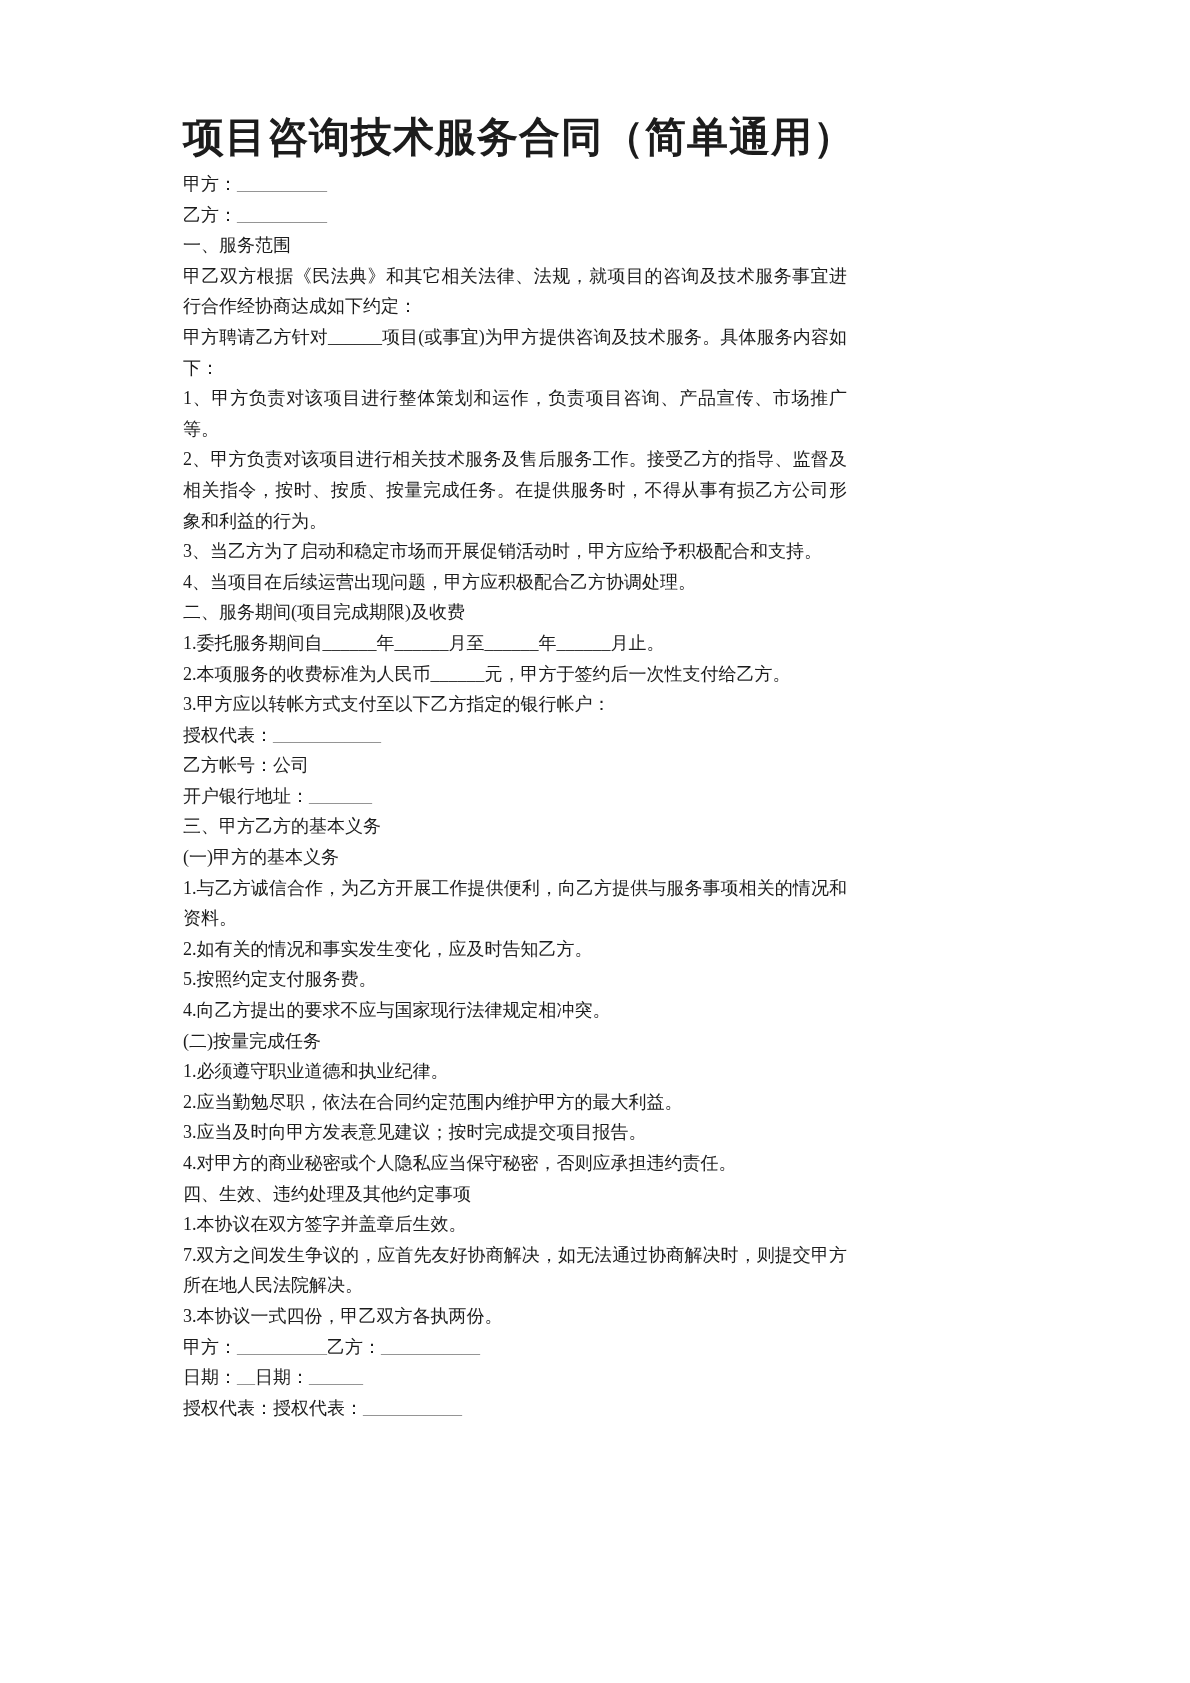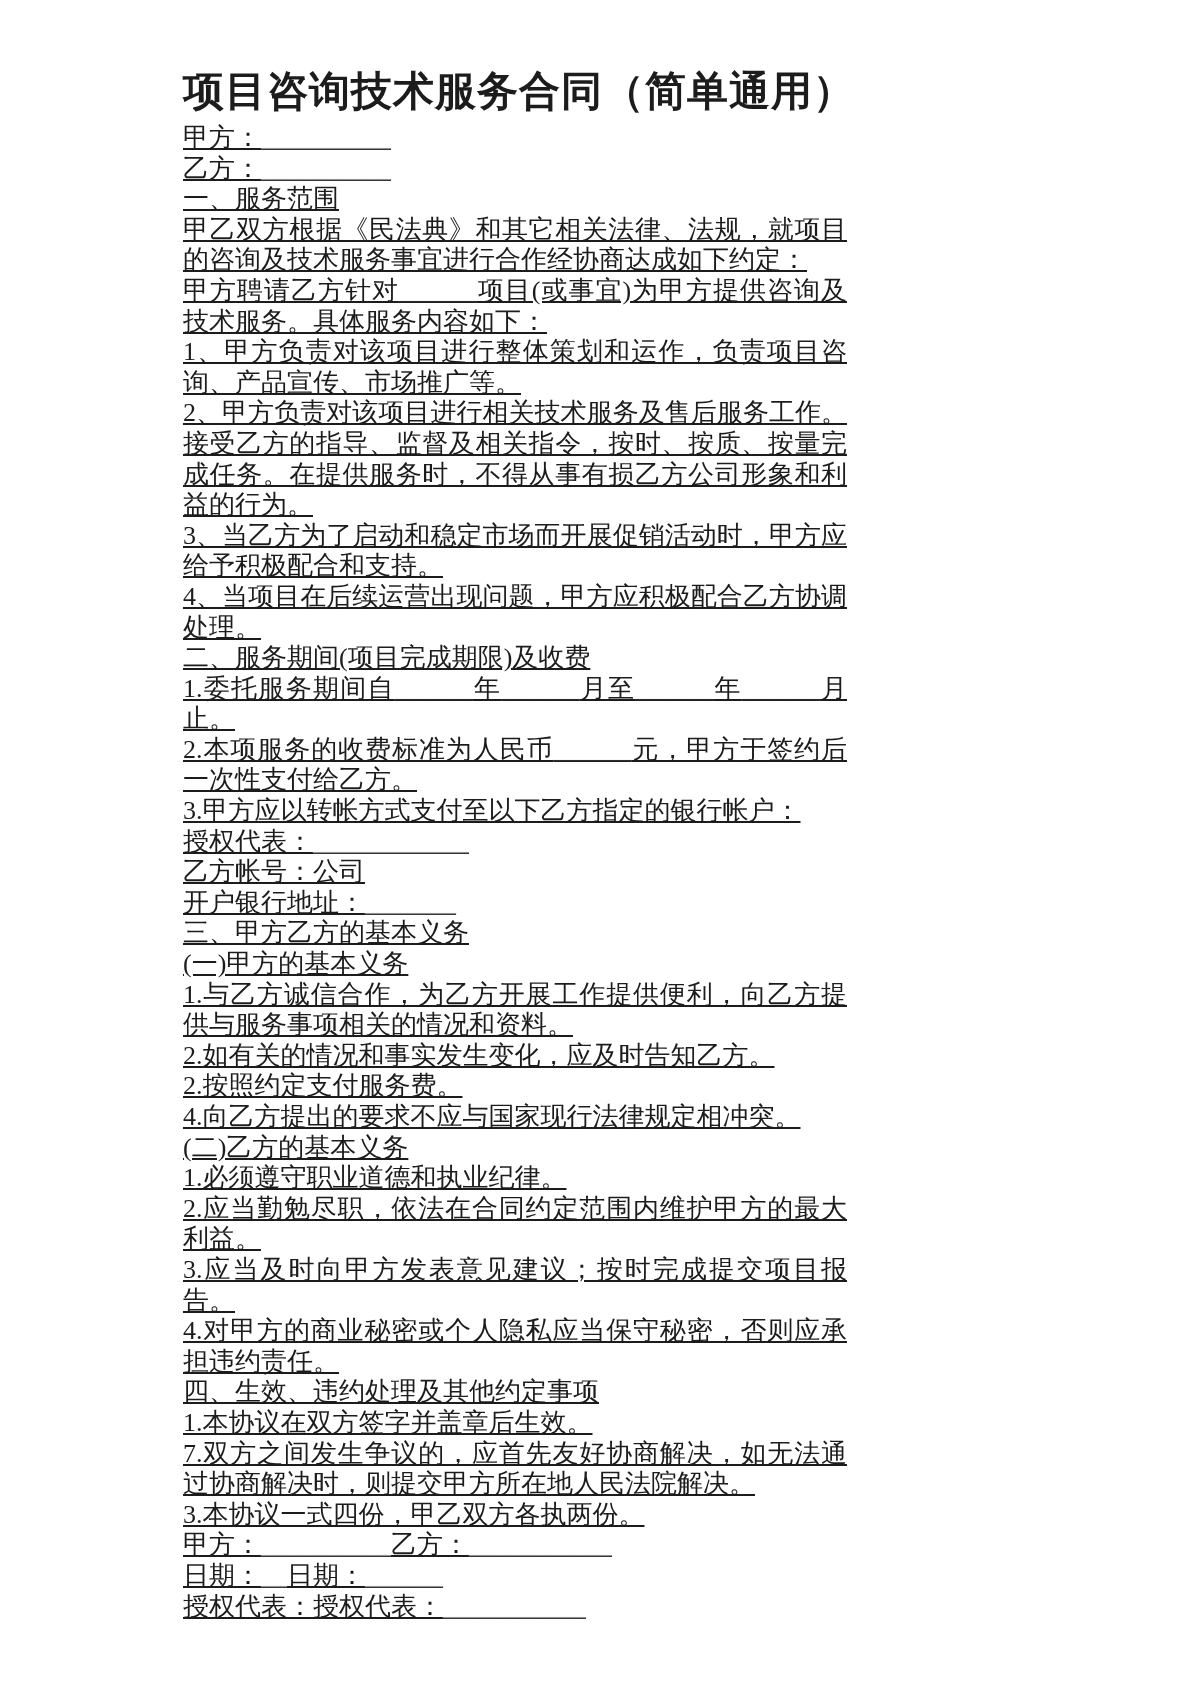--- a/index.html
+++ b/index.html
@@ -5,45 +5,44 @@
   html, body {
     margin: 0;
     padding: 0;
     background: #ffffff;
   }
   .page {
     position: relative;
     width: 1004px;
     height: 1683px;
     box-sizing: border-box;
-    padding: 66px 157px 0 183px;
+    padding: 112px 157px 0 183px;
     background: #ffffff;
     color: #1c1c1c;
     font-family: "Liberation Serif", "DejaVu Serif", serif;
     overflow: hidden;
   }
   .title {
     margin: 0 0 6px 0;
     font-size: 41px;
     line-height: 51px;
     font-weight: 700;
     text-align: center;
     white-space: nowrap;
     letter-spacing: 1px;
   }
   .contract-body {
     width: 100%;
   }
   .para {
     margin: 0;
-    font-size: 26px;
+    font-size: 18px;
     line-height: 30.6px;
     text-align: justify;
     text-justify: inter-ideograph;
-    text-decoration: underline;
   }
   .para .text { color: inherit; }
   .para .blank {
     color: #2e2e2e;
     font-family: "Liberation Serif", serif;
     letter-spacing: 0;
     white-space: nowrap;
   }
   .para .blank-gray {
     color: #919191;
@@ -71,23 +70,23 @@
       <p class="para"><span class="text">1.委托服务期间自</span><span class="blank">______</span><span class="text">年</span><span class="blank">______</span><span class="text">月至</span><span class="blank">______</span><span class="text">年</span><span class="blank">______</span><span class="text">月止。</span></p>
       <p class="para"><span class="text">2.本项服务的收费标准为人民币</span><span class="blank">______</span><span class="text">元，甲方于签约后一次性支付给乙方。</span></p>
       <p class="para"><span class="text">3.甲方应以转帐方式支付至以下乙方指定的银行帐户：</span></p>
       <p class="para"><span class="text">授权代表：</span><span class="blank-gray">____________</span></p>
       <p class="para"><span class="text">乙方帐号：公司</span></p>
       <p class="para"><span class="text">开户银行地址：</span><span class="blank-gray">_______</span></p>
       <p class="para"><span class="text">三、甲方乙方的基本义务</span></p>
       <p class="para"><span class="text">(一)甲方的基本义务</span></p>
       <p class="para"><span class="text">1.与乙方诚信合作，为乙方开展工作提供便利，向乙方提供与服务事项相关的情况和资料。</span></p>
       <p class="para"><span class="text">2.如有关的情况和事实发生变化，应及时告知乙方。</span></p>
-      <p class="para"><span class="text">2.按照约定支付服务费。</span></p>
+      <p class="para"><span class="text">5.按照约定支付服务费。</span></p>
       <p class="para"><span class="text">4.向乙方提出的要求不应与国家现行法律规定相冲突。</span></p>
-      <p class="para"><span class="text">(二)乙方的基本义务</span></p>
+      <p class="para"><span class="text">(二)按量完成任务</span></p>
       <p class="para"><span class="text">1.必须遵守职业道德和执业纪律。</span></p>
       <p class="para"><span class="text">2.应当勤勉尽职，依法在合同约定范围内维护甲方的最大利益。</span></p>
       <p class="para"><span class="text">3.应当及时向甲方发表意见建议；按时完成提交项目报告。</span></p>
       <p class="para"><span class="text">4.对甲方的商业秘密或个人隐私应当保守秘密，否则应承担违约责任。</span></p>
       <p class="para"><span class="text">四、生效、违约处理及其他约定事项</span></p>
       <p class="para"><span class="text">1.本协议在双方签字并盖章后生效。</span></p>
       <p class="para"><span class="text">7.双方之间发生争议的，应首先友好协商解决，如无法通过协商解决时，则提交甲方所在地人民法院解决。</span></p>
       <p class="para"><span class="text">3.本协议一式四份，甲乙双方各执两份。</span></p>
       <p class="para"><span class="text">甲方：</span><span class="blank-gray">__________</span><span class="text">乙方：</span><span class="blank-gray">___________</span></p>
       <p class="para"><span class="text">日期：</span><span class="blank-gray">__</span><span class="text">日期：</span><span class="blank-gray">______</span></p>

